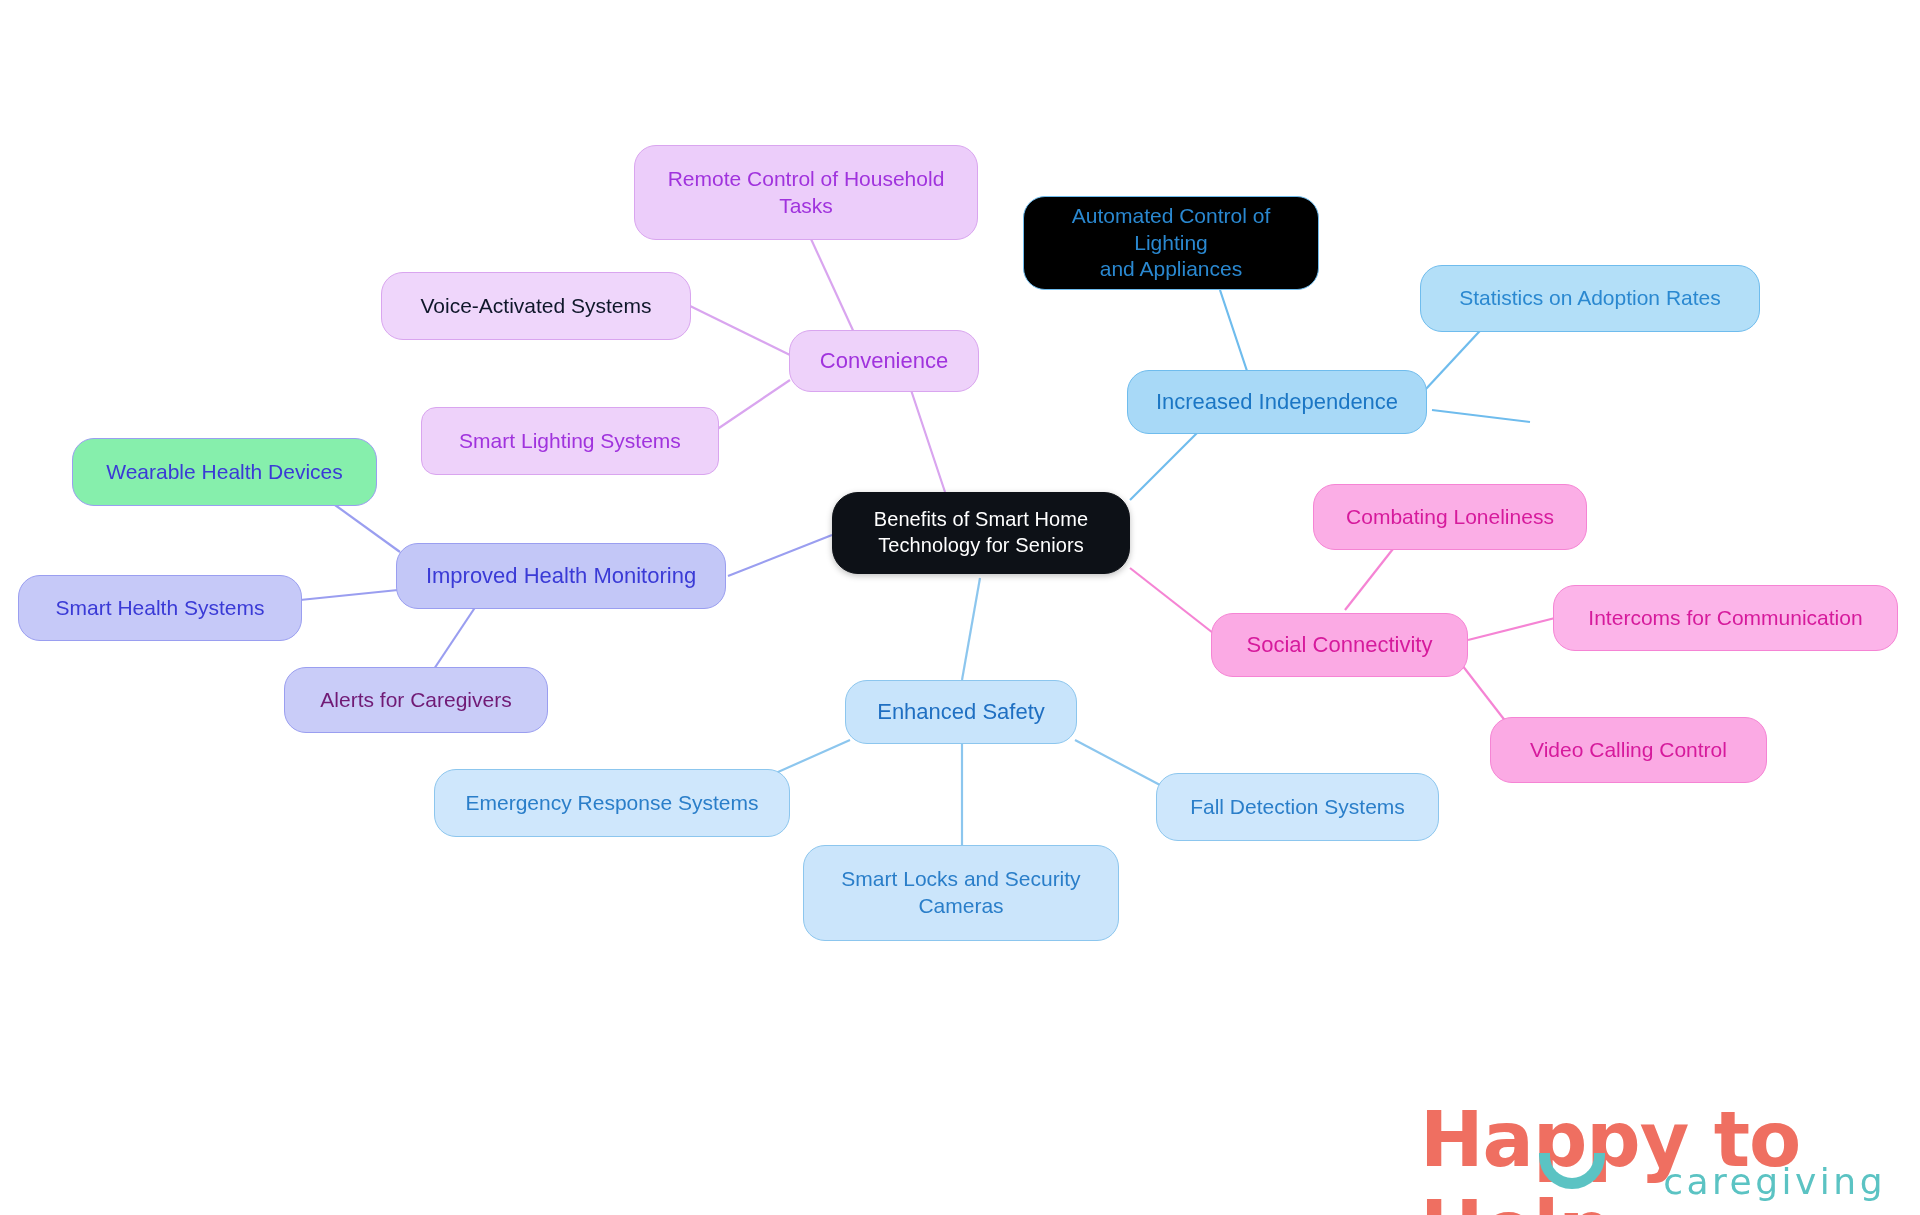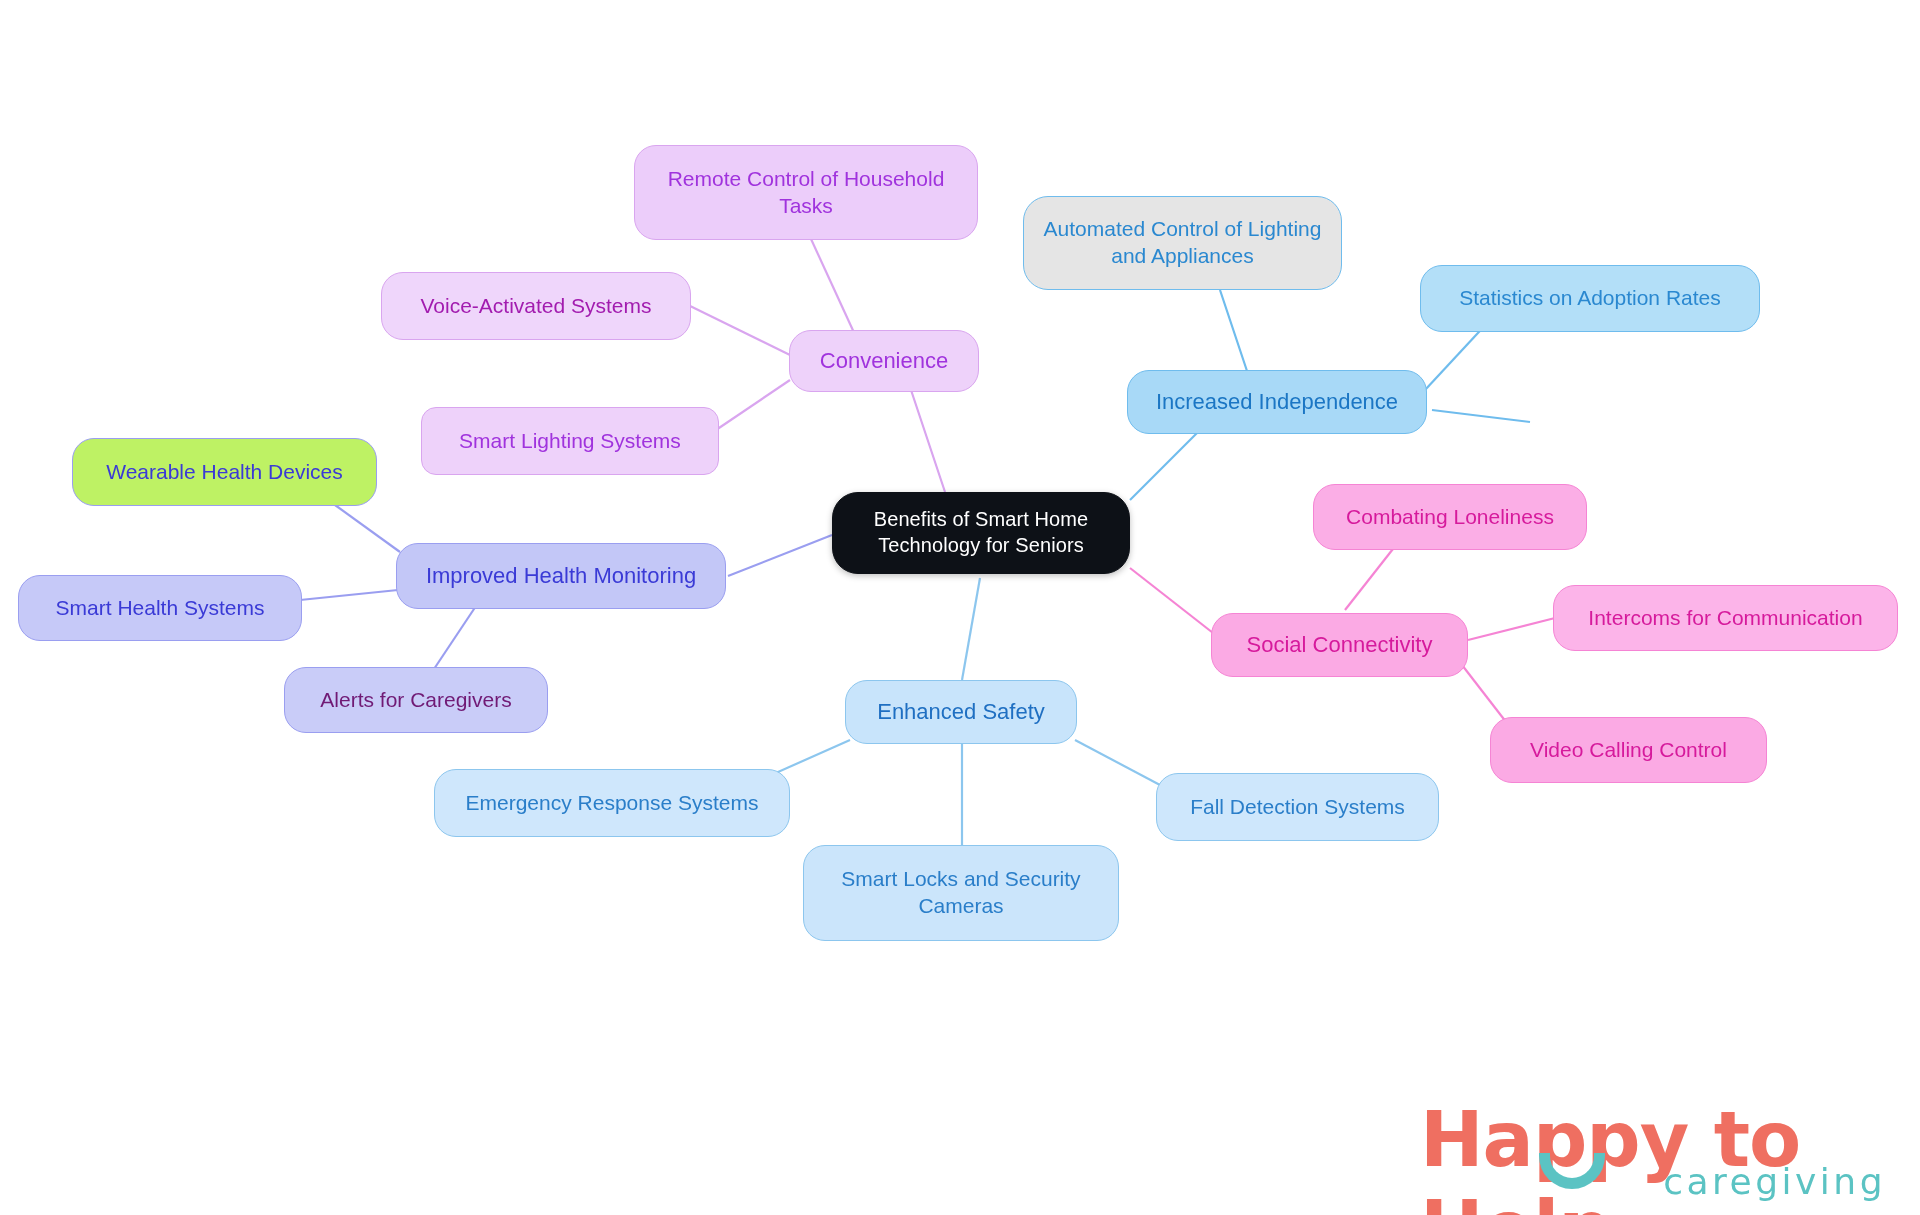--- a/index.html
+++ b/index.html
@@ -131,30 +131,30 @@
 Technology for Seniors</div>
 
   <div class="node lvl1" style="left:789px; top:330px; width:190px; height:62px;
               background:#eed2fa; color:#a033dd; border-color:#d9a5ef;">Convenience</div>
 
   <div class="node lvl2" style="left:634px; top:145px; width:344px; height:95px;
               background:#eccdfa; color:#a033dd; border-color:#d9a5ef;">Remote Control of Household
 Tasks</div>
 
   <div class="node lvl2" style="left:381px; top:272px; width:310px; height:68px;
-              background:#efd6fb; color:#a21caf; border-color:#d9a5ef;">Voice-Activated Systems</div>
+              background:#efd6fb; color:#0f172a; border-color:#d9a5ef;">Voice-Activated Systems</div>
 
   <div class="node lvl2" style="left:421px; top:407px; width:298px; height:68px;
               background:#eed2fa; color:#a033dd; border-color:#d9a5ef;border-radius:15px;">Smart Lighting Systems</div>
 
   <div class="node lvl1" style="left:1127px; top:370px; width:300px; height:64px;
               background:#a8d9f7; color:#1b76c4; border-color:#6fbced;">Increased Independence</div>
 
-  <div class="node lvl2" style="left:1023px; top:196px; width:319px; height:94px;
-              background:#e5e5e5; color:#2a88d0; border-color:#6fbced;border-radius:25px;">Automated Control of Lighting
+  <div class="node lvl2" style="left:1023px; top:196px; width:296px; height:94px;
+              background:#000000; color:#2a88d0; border-color:#6fbced;">Automated Control of Lighting
 and Appliances</div>
 
   <div class="node lvl2" style="left:1420px; top:265px; width:340px; height:67px;
               background:#b3dff8; color:#2a88d0; border-color:#6fbced;">Statistics on Adoption Rates</div>
 
 
   <div class="node lvl1" style="left:1211px; top:613px; width:257px; height:64px;
               background:#fbaae4; color:#d61a9c; border-color:#f584d4;">Social Connectivity</div>
 
   <div class="node lvl2" style="left:1313px; top:484px; width:274px; height:66px;
@@ -176,21 +176,21 @@
               background:#cbe5fb; color:#2a7ec9; border-color:#8cc6ee;">Smart Locks and Security
 Cameras</div>
 
   <div class="node lvl2" style="left:1156px; top:773px; width:283px; height:68px;
               background:#cee7fc; color:#2a7ec9; border-color:#8cc6ee;">Fall Detection Systems</div>
 
   <div class="node lvl1" style="left:396px; top:543px; width:330px; height:66px;
               background:#c3c7f7; color:#3a3ad6; border-color:#9a9ef0;">Improved Health Monitoring</div>
 
   <div class="node lvl2" style="left:72px; top:438px; width:305px; height:68px;
-              background:#bef264; color:#3a3ad6; border-color:#9a9ef0;">Wearable Health Devices</div>
+              background:#86efac; color:#3a3ad6; border-color:#9a9ef0;">Wearable Health Devices</div>
 
   <div class="node lvl2" style="left:18px; top:575px; width:284px; height:66px;
               background:#c6c9f8; color:#3a3ad6; border-color:#9a9ef0;">Smart Health Systems</div>
 
   <div class="node lvl2" style="left:284px; top:667px; width:264px; height:66px;
               background:#c9ccf8; color:#701a75; border-color:#9a9ef0;">Alerts for Caregivers</div>
 
 </div>
 
 <div id="logo">

